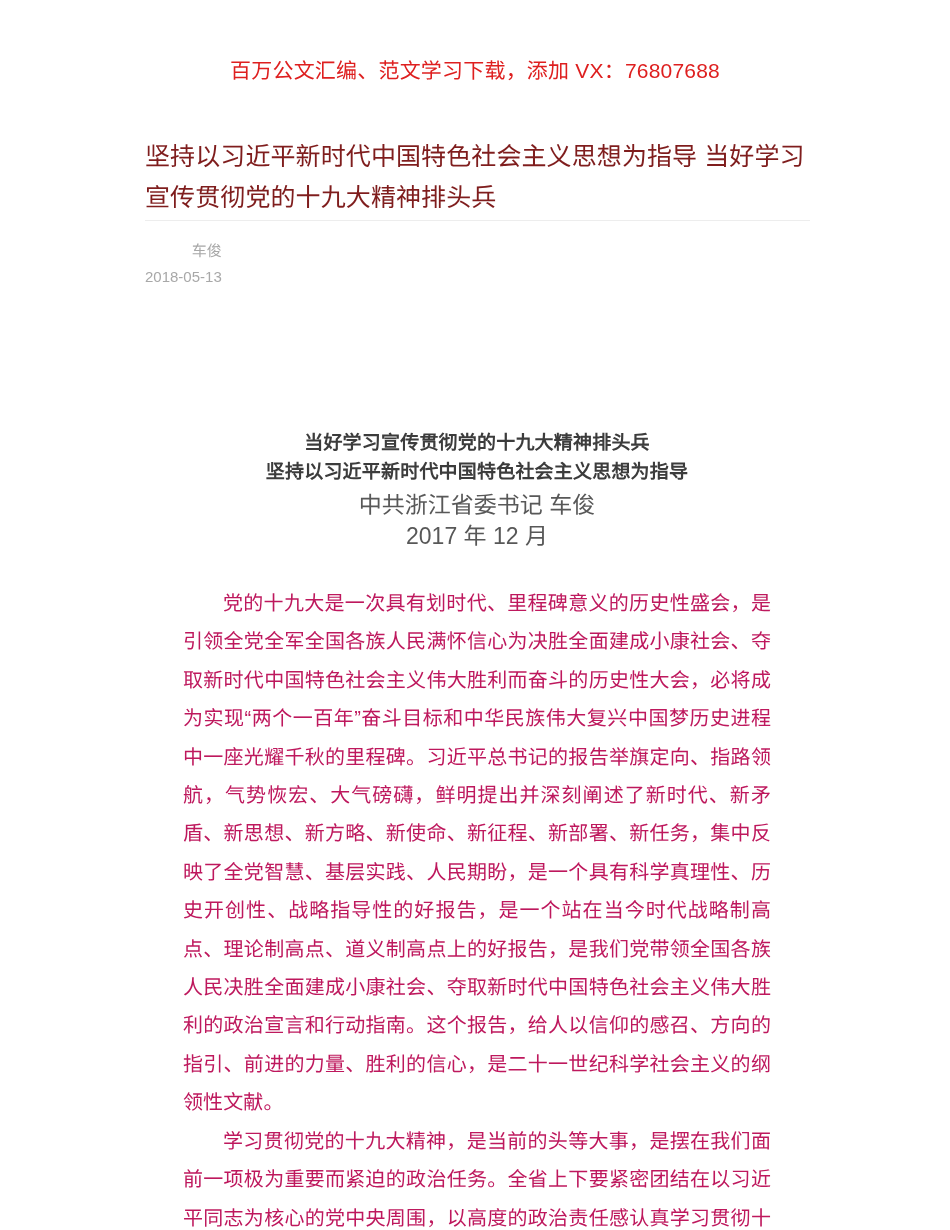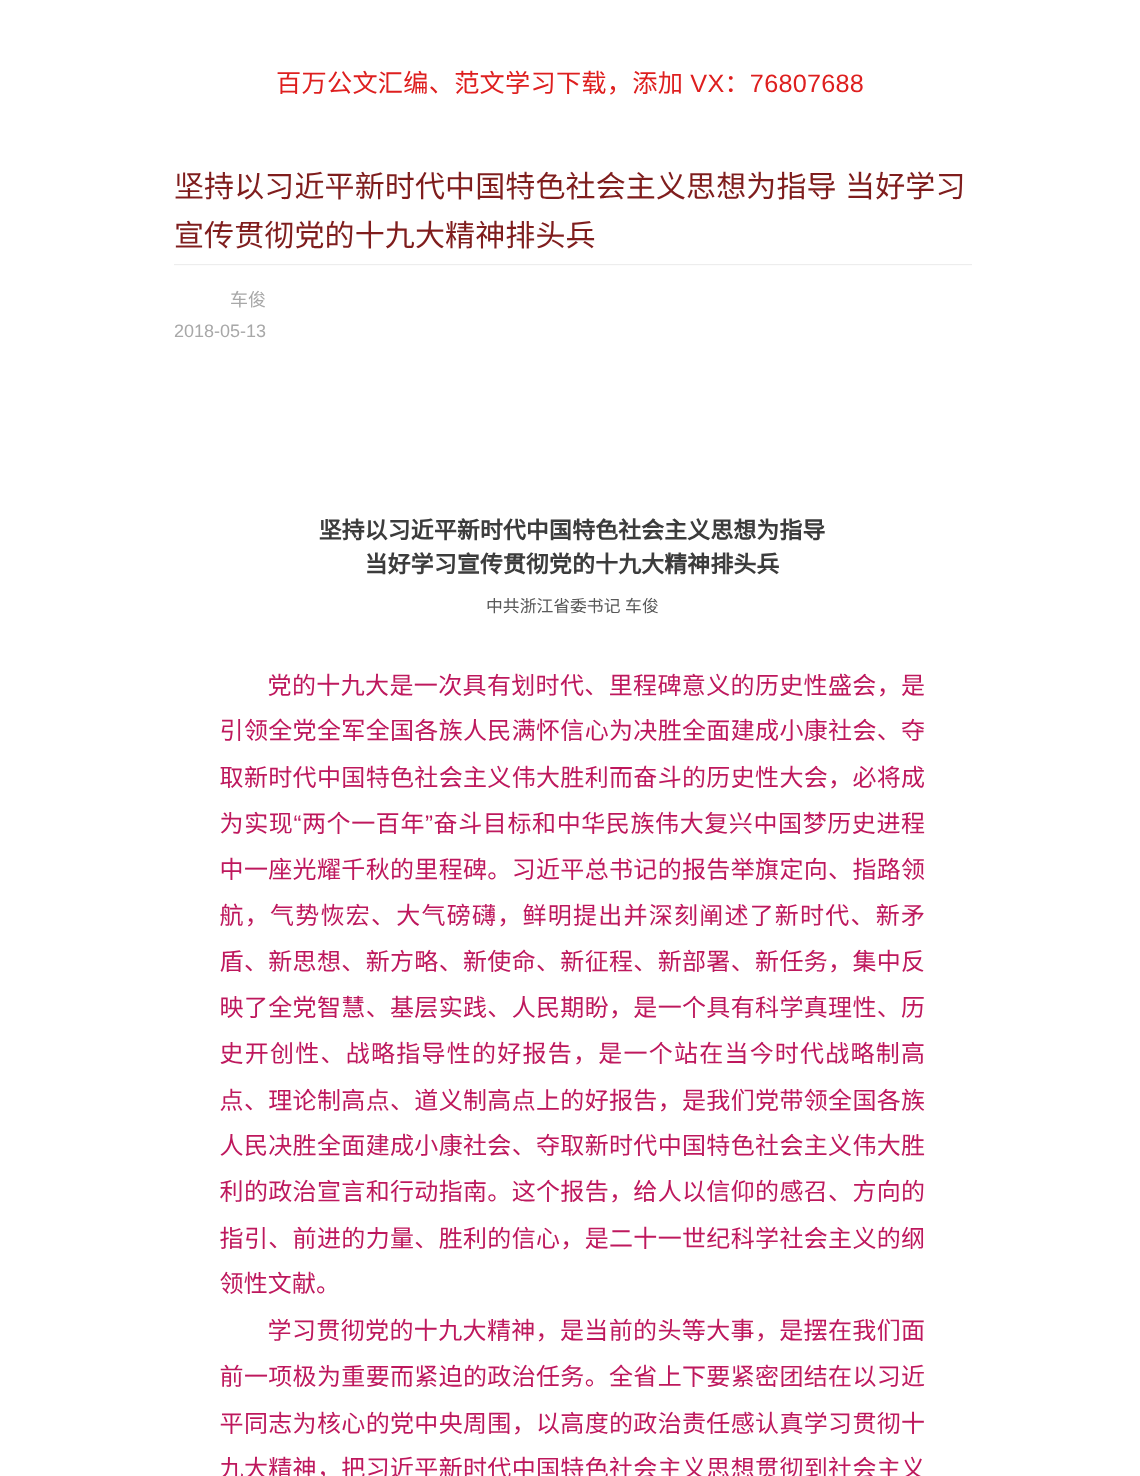--- a/index.html
+++ b/index.html
@@ -85,21 +85,21 @@
     text-align: center;
     font-size: 19px;
     line-height: 29px;
     font-weight: 700;
     color: #3c3c3c;
     letter-spacing: 0.2px;
   }
   .doc-heading .heading-line { display: block; }
   .doc-byline {
     text-align: center;
-    font-size: 14px;
+    font-size: 23px;
     line-height: 31px;
     font-weight: 400;
     color: #585858;
     margin-top: 4px;
   }
   .doc-byline .byline-line { display: block; }
 
   .doc-paragraphs {
     margin-top: 32px;
   }
@@ -129,26 +129,27 @@
   <div class="head-divider"></div>
 
   <div class="article-meta">
     <span class="meta-line">车俊</span>
     <span class="meta-line">2018-05-13</span>
   </div>
 
   <div class="doc">
 
     <div class="doc-heading">
+      <span class="heading-line">当好学习宣传贯彻党的十九大精神排头兵</span>
       <span class="heading-line">坚持以习近平新时代中国特色社会主义思想为指导</span>
-      <span class="heading-line">当好学习宣传贯彻党的十九大精神排头兵</span>
     </div>
 
     <div class="doc-byline">
       <span class="byline-line">中共浙江省委书记 车俊</span>
+      <span class="byline-line">2017 年 12 月</span>
     </div>
 
     <div class="doc-paragraphs">
       <p class="doc-paragraph">党的十九大是一次具有划时代、里程碑意义的历史性盛会，是引领全党全军全国各族人民满怀信心为决胜全面建成小康社会、夺取新时代中国特色社会主义伟大胜利而奋斗的历史性大会，必将成为实现“两个一百年”奋斗目标和中华民族伟大复兴中国梦历史进程中一座光耀千秋的里程碑。习近平总书记的报告举旗定向、指路领航，气势恢宏、大气磅礴，鲜明提出并深刻阐述了新时代、新矛盾、新思想、新方略、新使命、新征程、新部署、新任务，集中反映了全党智慧、基层实践、人民期盼，是一个具有科学真理性、历史开创性、战略指导性的好报告，是一个站在当今时代战略制高点、理论制高点、道义制高点上的好报告，是我们党带领全国各族人民决胜全面建成小康社会、夺取新时代中国特色社会主义伟大胜利的政治宣言和行动指南。这个报告，给人以信仰的感召、方向的指引、前进的力量、胜利的信心，是二十一世纪科学社会主义的纲领性文献。</p>
       <p class="doc-paragraph">学习贯彻党的十九大精神，是当前的头等大事，是摆在我们面前一项极为重要而紧迫的政治任务。全省上下要紧密团结在以习近平同志为核心的党中央周围，以高度的政治责任感认真学习贯彻十九大精神，把习近平新时代中国特色社会主义思想贯彻到社会主义现代化建设全过程、体现到党的建设各方面，当好学习贯彻十九大精神的排头兵，坚定不移沿着“八八战略”指引的路子走下去，秉持浙江精神，干在实处、走</p>
     </div>
 
   </div>
 
 </div>

